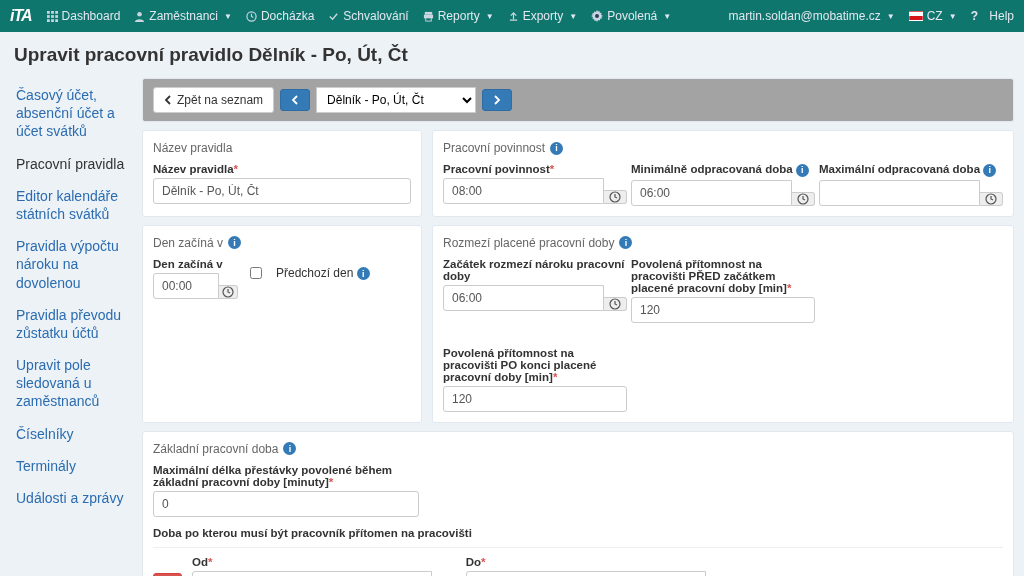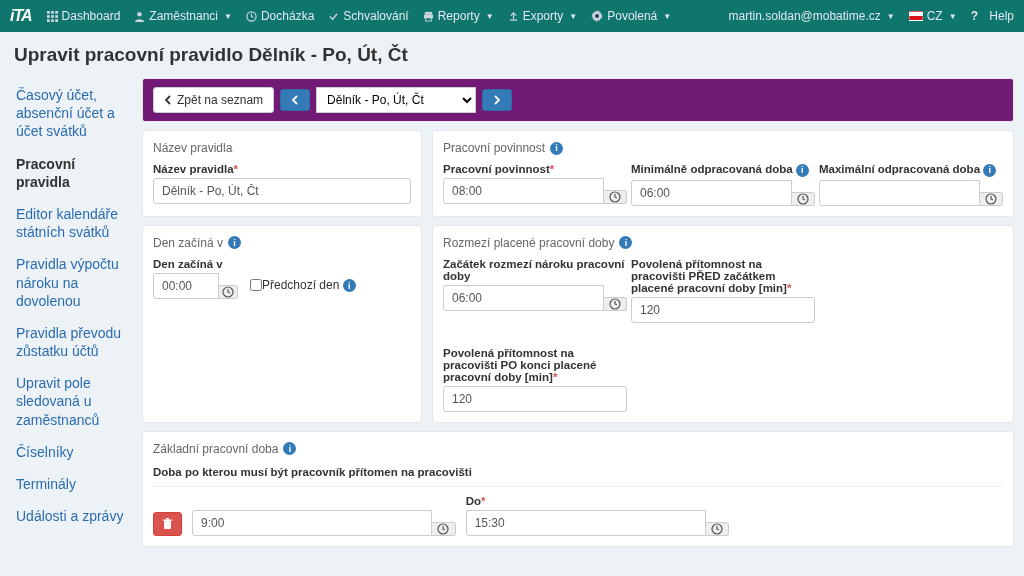--- a/index.html
+++ b/index.html
@@ -7,42 +7,42 @@
 .topbar{background:#0f766e;color:#fff;height:32px;display:flex;align-items:center;padding:0 10px;font-size:12px}
 .topbar .logo{font-weight:bold;font-style:italic;font-size:16px;margin-right:15px;letter-spacing:-1px}
 .topbar .nav{display:flex;align-items:center;gap:14px;flex:1}
 .topbar .nav-item{display:flex;align-items:center;gap:4px;cursor:pointer;color:#e2e8f0}
 .topbar .right{display:flex;align-items:flex-end;gap:14px}
 .caret{font-size:8px;margin-left:2px}
 .page-title{font-size:19px;font-weight:bold;color:#333;padding:12px 14px}
 .layout{display:flex;gap:10px;padding:0 10px}
 .sidebar{width:122px;padding:8px 6px 0 6px}
 .sidebar a{display:block;color:#2b6cb0;text-decoration:none;font-size:14px;line-height:1.3;margin-bottom:14px;cursor:pointer}
-.sidebar a.active{color:#333;font-weight:bold}
+.sidebar a.active{color:#333;font-weight:normal}
 .main{flex:1;display:flex;flex-direction:column;gap:8px}
 .card{background:#fff;border:1px solid #e2e8f0;border-radius:3px;padding:10px}
 .row{display:flex;gap:10px}
 .row>.card{flex:1}
-.toolbar{display:flex;align-items:center;gap:6px;background:#701a75;border:1px solid #e2e8f0;border-radius:3px;padding:8px 10px}
+.toolbar{display:flex;align-items:center;gap:6px;background:#a3a3a3;border:1px solid #e2e8f0;border-radius:3px;padding:8px 10px}
 .btn{display:inline-flex;align-items:center;gap:5px;background:#fff;border:1px solid #ccc;color:#333;padding:5px 10px;border-radius:3px;cursor:pointer;font-size:12px}
 .btn-blue{background:#337ab7;border-color:#2e6da4;color:#fff}
 .btn-danger{background:#d9534f;border-color:#d43f3a;color:#fff;padding:5px 8px}
 select.sel{border:1px solid #ccc;border-radius:0;padding:4px 6px;font-size:12px;background:#fff;min-width:160px}
 .section-title{font-size:12px;color:#666;margin-bottom:8px;display:flex;align-items:center;gap:5px}
 .info-icon{display:inline-flex;width:13px;height:13px;border-radius:50%;background:#337ab7;color:#fff;align-items:center;justify-content:center;font-size:9px;font-weight:bold;font-style:normal}
 label.fl{font-size:11.5px;color:#333;display:block;margin-bottom:3px;font-weight:bold}
 .req{color:#d9534f}
 .inp-group{display:flex;align-items:flex-end}
 .inp{border:1px solid #ccc;padding:5px 8px;font-size:12px;width:100%;border-radius:3px 0 0 3px;background:#fff;color:#555}
 .inp-single{border-radius:3px}
 .addon{border:1px solid #ccc;border-left:none;background:#eee;width:26px;display:flex;align-items:center;justify-content:center;border-radius:0 3px 3px 0;cursor:pointer;color:#555}
 .grid-3{display:flex;gap:4px}
 .grid-3>div{flex:1}
 hr.sep{border:none;border-top:1px solid #eee;margin:8px 0}
-.checkbox-line{display:flex;align-items:center;gap:0;font-size:12px;margin-top:20px}
+.checkbox-line{display:flex;align-items:center;gap:14px;font-size:12px;margin-top:8px}
 .trow{display:flex;align-items:flex-end;gap:10px;margin-top:4px}
 .trow .tcell{flex:1}
 svg{display:block}
 .flag{display:inline-block;width:14px;height:10px;background:linear-gradient(to bottom,#fff 50%,#d7141a 50%);border:0.5px solid rgba(255,255,255,0.3)}
 .chk{width:12px;height:12px}
 </style>
 </head>
 <body>
 
 <div class="topbar">
@@ -269,31 +269,36 @@
             <div></div>
         </div>
       </div>
     </div>
 
     <div class="card">
       <div class="section-title">
           <span>Základní pracovní doba</span> 
           <i class="info-icon">i</i>
         </div>
+      <div style="width:266px">
+        <label class="fl"><span>Maximální délka přestávky povolené během základní pracovní doby [minuty]</span><span class="req">*</span></label>
+        <input class="inp inp-single" value="0" style="">
+      </div>
       <label class="fl" style="margin-top:10px">Doba po kterou musí být pracovník přítomen na pracovišti</label>
       <hr class="sep">
       <div class="trow">
         <button class="btn btn-danger">
           <svg width="11" height="12" viewBox="0 0 11 12" fill="#fff">
               <rect x="2" y="3" width="7" height="8" rx="1"></rect>
               <rect x="1" y="1.5" width="9" height="1.5"></rect>
               <rect x="4" y="0" width="3" height="1.5"></rect>
             </svg>
         </button>
         <div class="tcell">
+          <label class="fl"><span>Od</span><span class="req">*</span></label>
           <div class="inp-group">
               <input class="inp" value="9:00" style="">
               <span class="addon">
                 <svg width="12" height="12" viewBox="0 0 12 12" fill="none" stroke="#555" stroke-width="1.2">
                   <circle cx="6" cy="6" r="5"></circle>
                   <path d="M6 3v3l2 1"></path>
                 </svg>
               </span>
             </div>
         </div>

